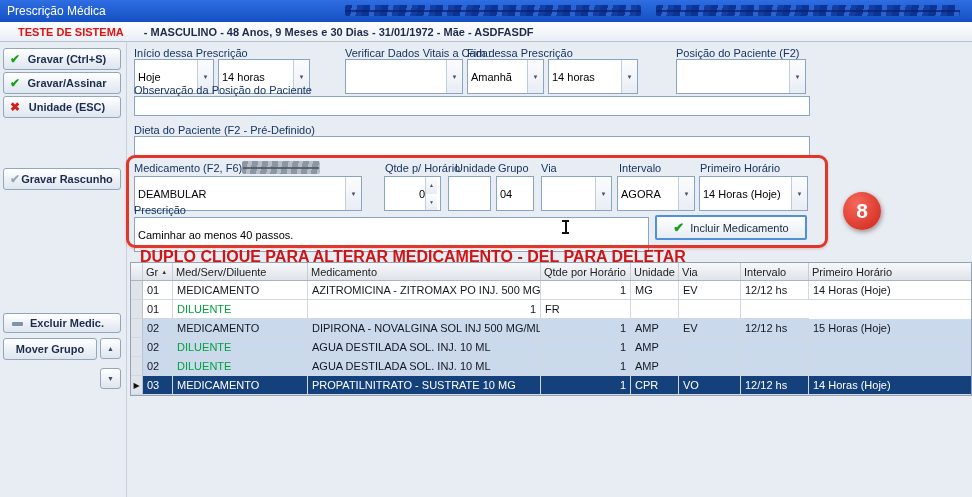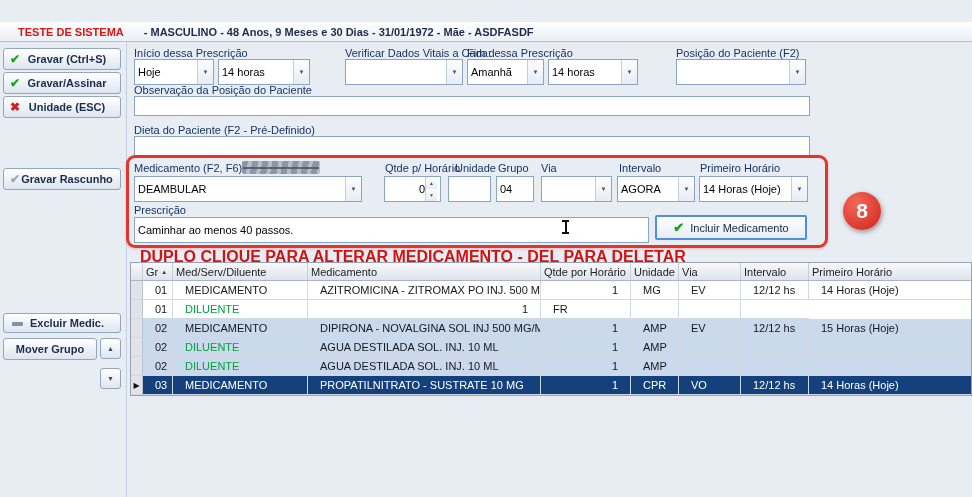--- a/index.html
+++ b/index.html
@@ -25,21 +25,21 @@
         background:linear-gradient(#ffffff,#dde5ee);border:1px solid #93a6bd;border-radius:3px;
         font-size:11px;font-weight:bold;color:#1c2c4e;cursor:pointer;padding-left:10px}
   .sbtn .ic{position:absolute;left:6px;font-size:12px;font-weight:bold;line-height:1}
   .ic.green{color:#17a117}.ic.red{color:#d02020}.ic.gray{color:#9aa7b5}
   .minusbar{position:absolute;left:8px;top:8px;width:11px;height:4px;background:#7e93ab;border-radius:1px}
   .arrbtn{position:absolute;width:21px;height:21px;display:flex;align-items:center;justify-content:center;
           background:linear-gradient(#ffffff,#dde5ee);border:1px solid #93a6bd;border-radius:3px;
           font-size:7px;color:#3d4c64;cursor:pointer}
   
   .lbl{position:absolute;font-size:11px;color:#173461;white-space:nowrap}
-  .field{position:absolute;height:26px;background:#fff;border:1px solid #8aa4c6;
+  .field{position:absolute;height:35px;background:#fff;border:1px solid #8aa4c6;
          font-size:11px;color:#000;display:flex;align-items:center;padding:0 3px;overflow:hidden;white-space:nowrap}
   .combo{justify-content:space-between;padding-right:0}
   .combo .cv{flex:1;overflow:hidden;white-space:nowrap}
   .combo .arrow{width:16px;height:100%;display:flex;align-items:center;justify-content:center;
                 border-left:1px solid #c3cedd;background:linear-gradient(#fdfdfe,#e8edf4);
                 font-size:6px;color:#42526b;flex:none}
   .spin .cv{flex:1;text-align:right}
   .spinbtns{display:flex;flex-direction:column;height:100%;border-left:1px solid #c3cedd;flex:none}
   .spinbtns span{flex:1;display:flex;align-items:center;justify-content:center;font-size:5px;
                  color:#42526b;background:linear-gradient(#fdfdfe,#e8edf4);padding:0 3px}
@@ -65,35 +65,40 @@
   .instruction{position:absolute;left:140px;top:248px;font-size:16px;font-weight:bold;color:#d01414;white-space:nowrap}
   
   .tbl{position:absolute;left:130px;top:262px;width:842px;border:1px solid #97a3b4;background:#fff}
   .thead,.trow{display:grid;grid-template-columns:12px 30px 135px 233px 90px 48px 62px 68px 1fr}
   .thead{height:18px;background:linear-gradient(#f7f8fa,#dfe3ea);border-bottom:1px solid #aab4c2}
   .th{font-size:11px;color:#222;display:flex;align-items:center;padding:0 3px;
       border-right:1px solid #c6cdd8;white-space:nowrap;overflow:hidden}
   .th:last-child{border-right:none}
   .sort{font-size:6px;margin-left:3px;color:#333}
   .trow{height:19px;cursor:default}
-  .c{font-size:11px;display:flex;align-items:center;padding:0 12px;border-right:1px solid #d2d8e0;
+  .c{font-size:11px;display:flex;align-items:center;padding:0 4px;border-right:1px solid #d2d8e0;
      border-bottom:1px solid #d2d8e0;white-space:nowrap;overflow:hidden;color:#14181f}
   .c:last-child{border-right:none}
   .c.ind{background:#dfe4eb;border-right:1px solid #b9c2cd;padding:0 1px;justify-content:center;
          font-size:8px;color:#111}
   .c.qtde{justify-content:flex-end}
   .c.tipo.green{color:#00a23c}
   .trow.blue .c:not(.ind){background:#cbd9ed}
   .trow.selected .c:not(.ind){background:#14417c;color:#fff}
 </style>
 </head>
 <body>
 
 <div class="window">
 
+  <div class="titlebar">
+    <span class="title">Prescrição Médica</span>
+    <div class="redact" style="left:345px;width:296px"></div>
+    <div class="redact" style="left:656px;width:304px"></div>
+  </div>
 
   <div class="patientbar">
     <span class="pname">TESTE DE SISTEMA</span>
     <span class="pdetails">- MASCULINO - 48 Anos, 9 Meses e 30 Dias - 31/01/1972 - Mãe - ASDFASDF</span>
   </div>
 
   <div class="sidebar">
     <button class="sbtn" style="left:3px;top:6px;width:118px;height:22px">
       <span class="ic green">✔</span>
       <span>Gravar (Ctrl+S)</span>

